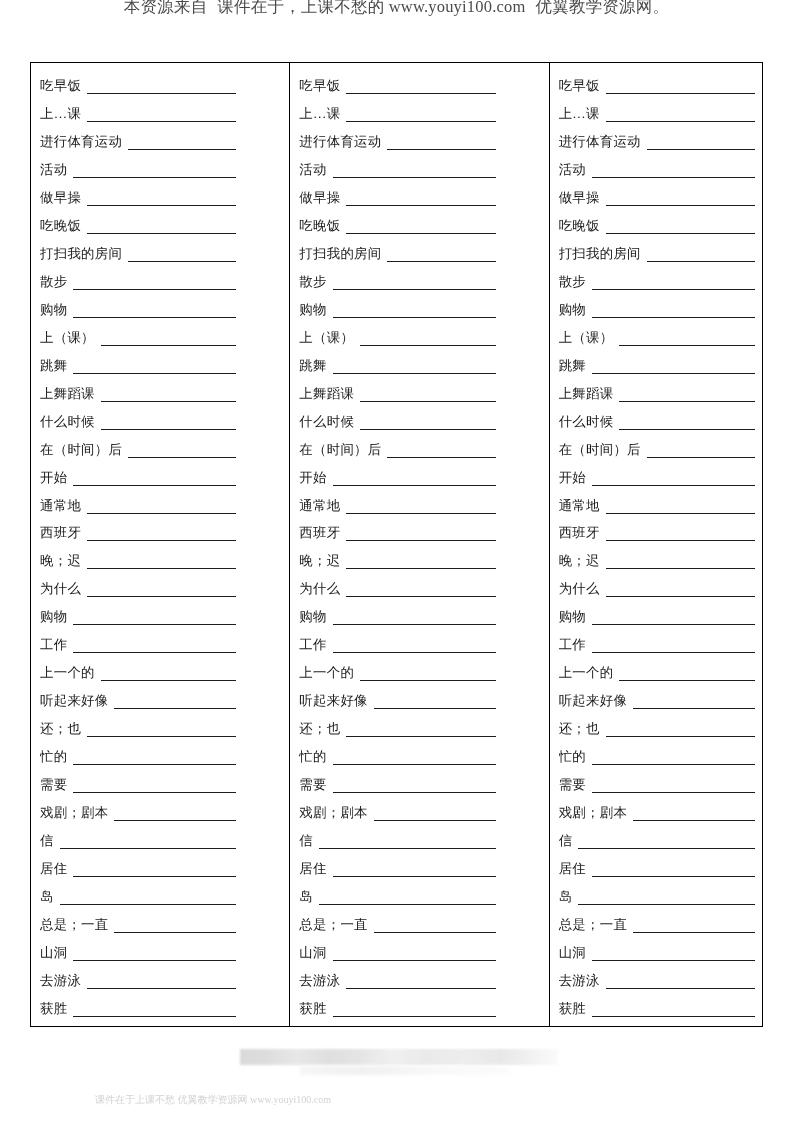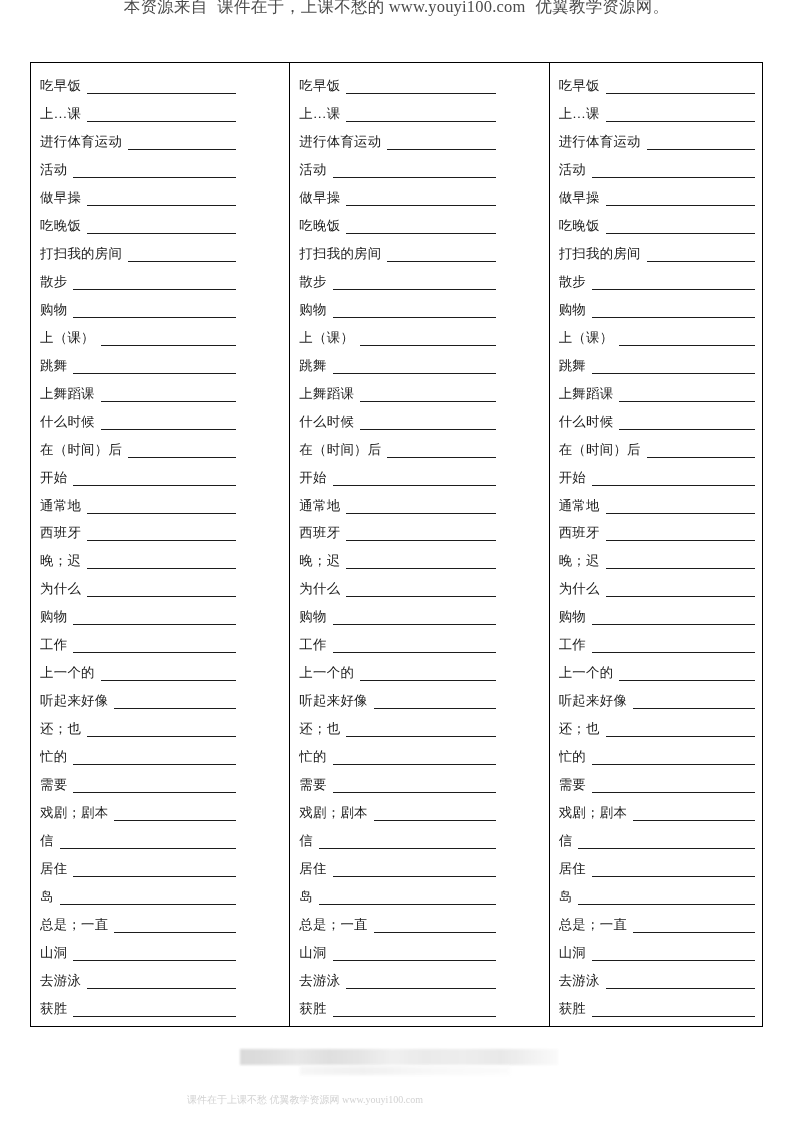--- a/index.html
+++ b/index.html
@@ -124,21 +124,20 @@
     top: 1092px;
     width: 420px;
     height: 16px;
     font-size: 10px;
     line-height: 16px;
     color: #d2d2d2;
     white-space: nowrap;
     overflow: hidden;
     filter: blur(0.6px);
     font-family: "Liberation Serif", "DejaVu Serif", serif;
-    text-align: center;
   }
 </style>
 </head>
 <body>
 
 <div id="page-header">
   <span>本资源来自</span><span class="sep"></span><span>课件在于，上课不愁的</span>
   <span class="url">www.youyi100.com</span><span class="sep"></span><span>优翼教学资源网。</span>
 </div>
 

